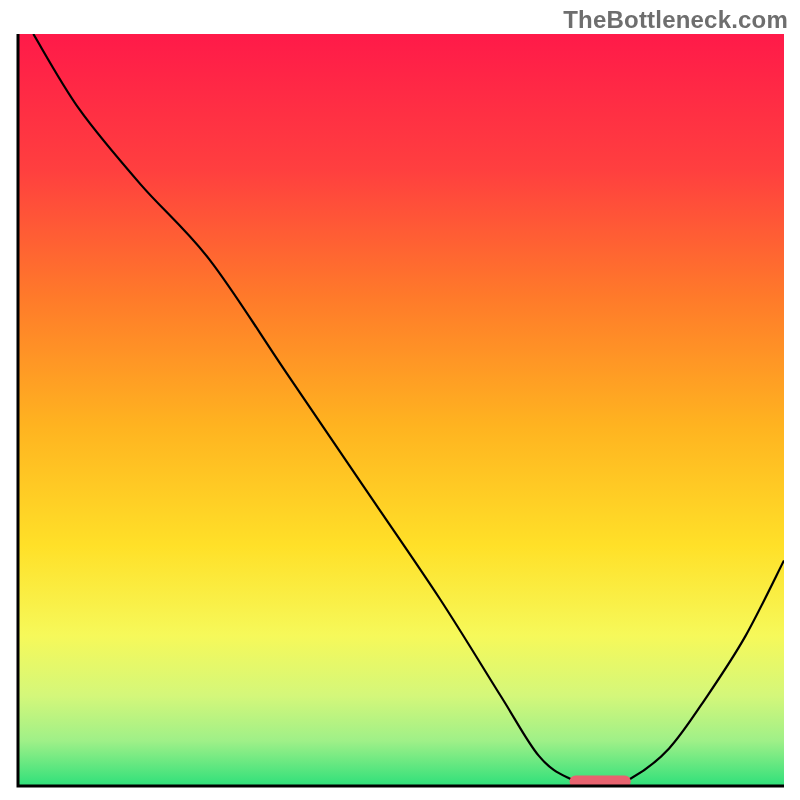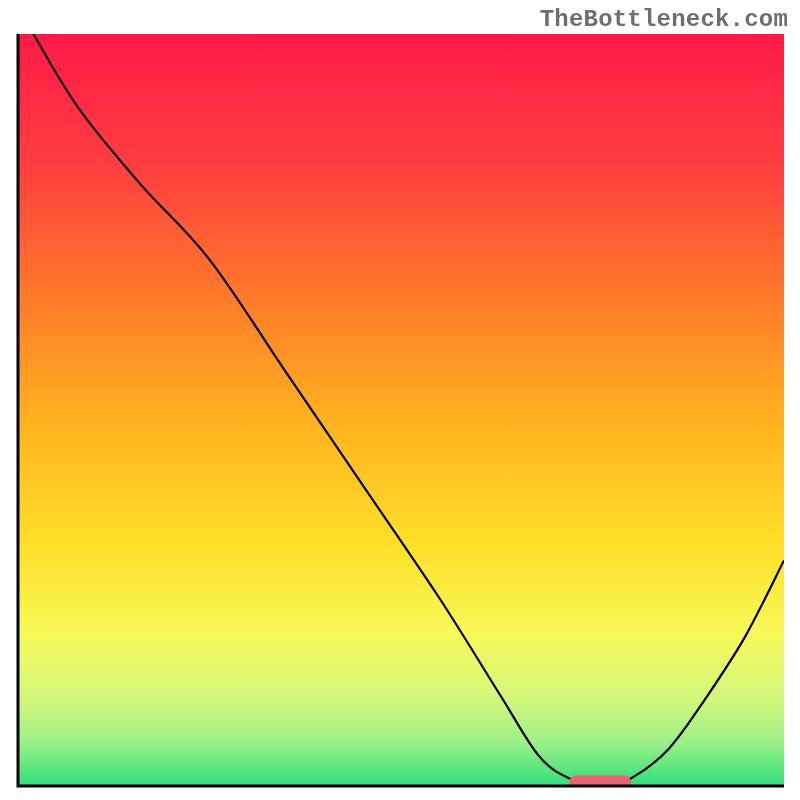--- a/index.html
+++ b/index.html
@@ -10,21 +10,20 @@
     background: #ffffff;
     overflow: hidden;
     font-family: Arial, Helvetica, sans-serif;
   }
   .frame {
     position: absolute;
     top: 0;
     left: 0;
     width: 800px;
     height: 800px;
-    font-family: Liberation Mono, monospace;
   }
   .watermark {
     position: absolute;
     top: 6px;
     right: 12px;
     font-size: 24px;
     font-weight: 600;
     color: #6e6e6e;
     letter-spacing: 0.2px;
   }

